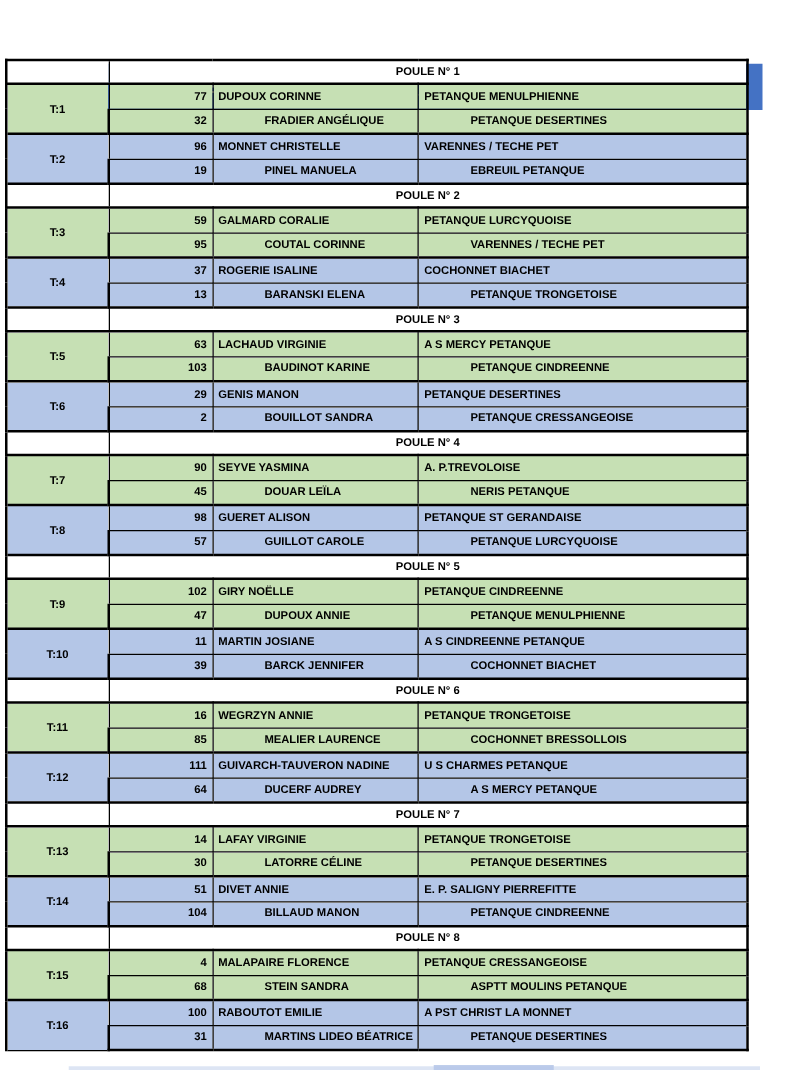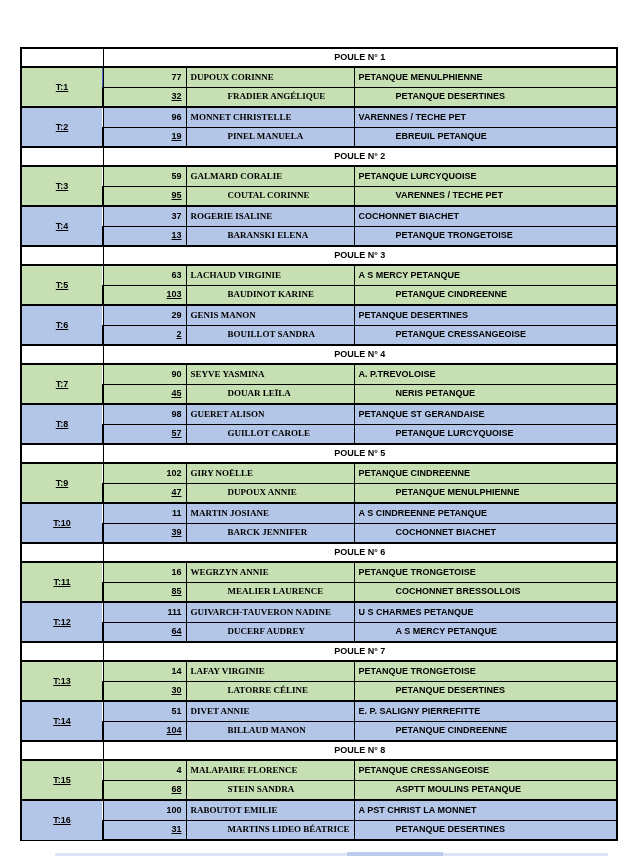--- a/index.html
+++ b/index.html
@@ -27,21 +27,21 @@
     align-items: center;
     justify-content: center;
     font-weight: bold;
     font-size: 15px;
     letter-spacing: 0.3px;
     white-space: nowrap;
     margin-top: 44px;
   }
   table.pools {
     position: absolute;
-    left: 20px;
+    left: 4px;
     top: 47px;
     border-collapse: collapse;
     table-layout: fixed;
   }
   table.pools td {
     border: 1px solid #000;
     box-sizing: border-box;
     height: 20px;
     padding: 0 4px;
     font-size: 9px;
@@ -68,28 +68,28 @@
     border-right-width: 2px;
   }
   td.pool-label { text-align: center; }
 
   td.terrain-cell {
     text-align: center;
     border: 2px solid #000;
   }
   tr.g-first td { border-top-width: 2px; }
   tr.g-last  td { border-bottom-width: 2px; padding-left: 41px; }
-  table.pools td:first-child { border-left-width: 2px; text-decoration: underline; }
+  table.pools td:first-child { border-left-width: 2px; }
   table.pools td:last-child  { border-right-width: 2px; }
 
   tr.tone-green td { background: var(--row-green, #C6E0B4); }
   tr.tone-blue  td { background: var(--row-blue, #B4C6E7); }
 
   td.num  { text-align: right; }
-  td.name { text-align: left; font-family: Liberation Serif, serif; }
+  td.name { text-align: left; }
   td.club { color: var(--club-text, #0000FF); }
 
   .next-page-edge {
     position: absolute;
     left: 55px;
     top: 853px;
     width: 553px;
     height: 3px;
     background: var(--row-blue, #B4C6E7);
     opacity: 0.45;

